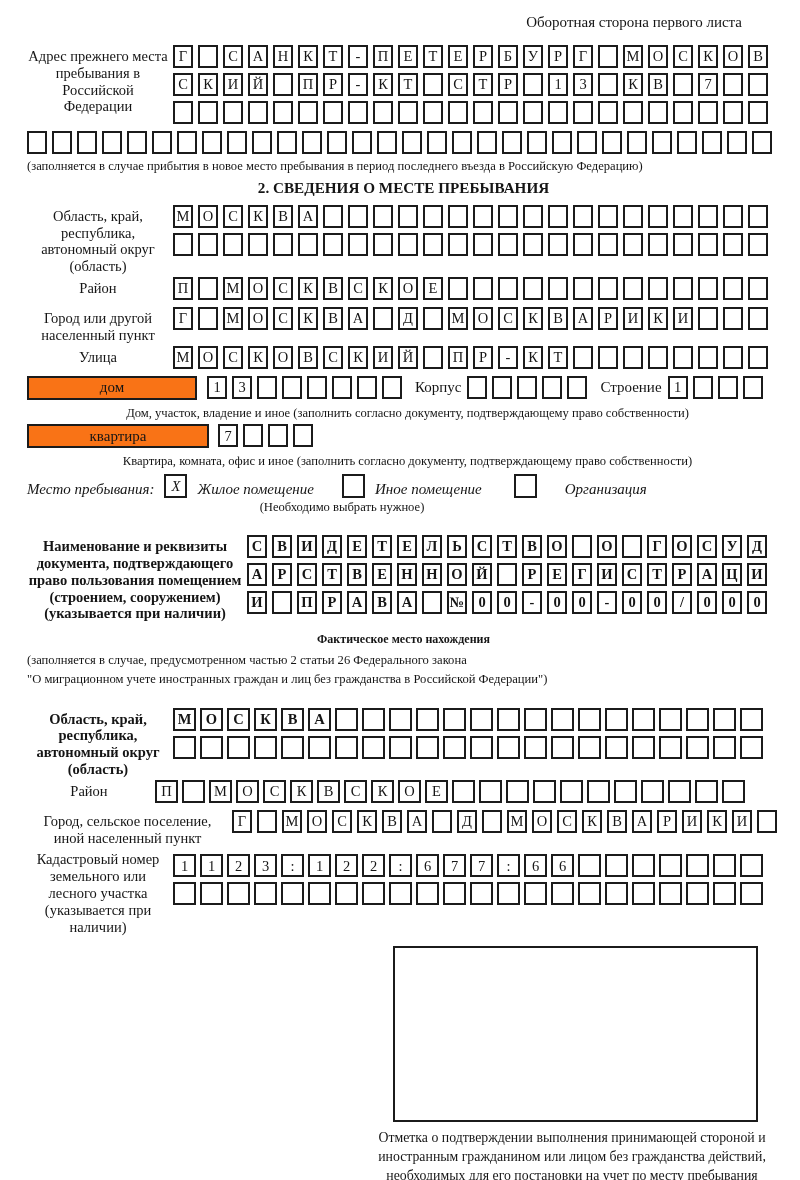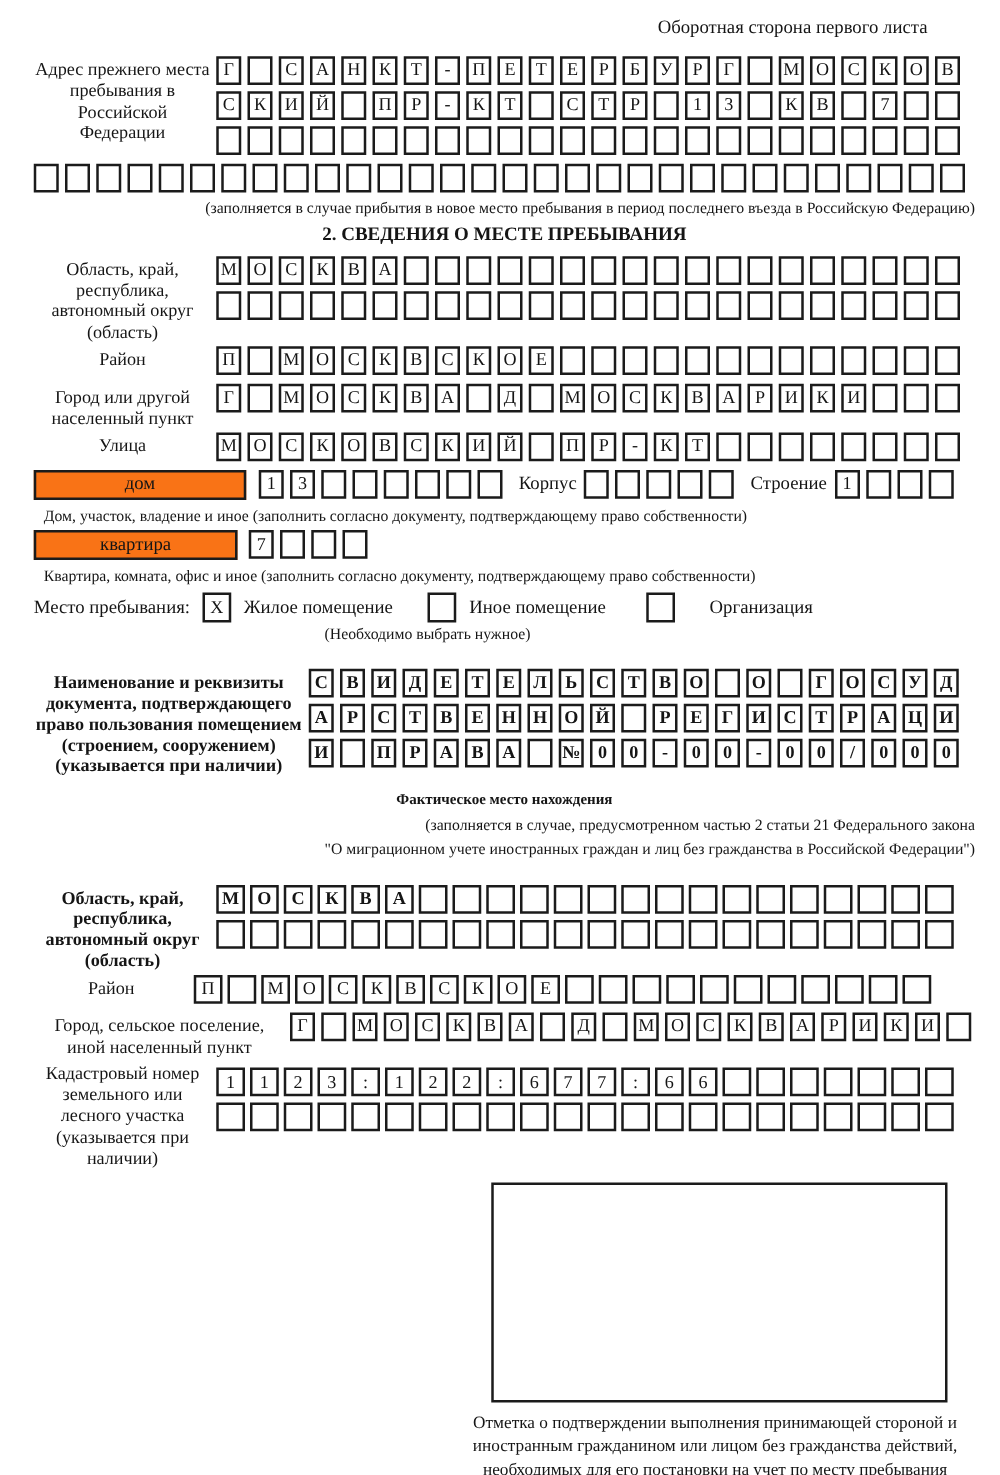--- a/index.html
+++ b/index.html
@@ -21,35 +21,35 @@
   .boxrow { display:flex; margin-bottom:5px; }
   .cell {
     flex:none; width:20px; height:23px; border:2px solid #1b1b1b; margin-right:5px;
     display:flex; align-items:center; justify-content:center;
     font-size:14.5px; line-height:1; background:#fff;
   }
   .cell.w23 { width:23px; margin-right:4px; }
 
   .fullrow { margin-top:1px; }
   .note { font-size:12.6px; line-height:1.25; margin-bottom:3px; }
-  .note.center { text-align:right; }
-  .note.indent { margin-left:8px; }
+  .note.center { text-align:left; }
+  .note.indent { margin-left:8px;text-align:center; }
   .sec-title { text-align:center; font-weight:bold; font-size:15.2px; margin:4px 0 8px 0; }
   .sub-title { text-align:center; font-weight:bold; font-size:12px; margin:10px 0 6px 0; }
 
   .line { display:flex; align-items:flex-start; margin-bottom:2px; }
   .wbox {
     flex:none; border:2px solid #1b1b1b; height:24px; display:flex;
     align-items:center; justify-content:center; font-size:15px; background:#f97316;
   }
   .wbox.dom { width:170px; margin-right:10px; }
-  .wbox.kv { width:163px; margin-right:9px; }
+  .wbox.kv { width:182px; margin-right:9px; }
   .inline-label { flex:none; padding:3px 6px 0 8px; font-size:15px; }
 
-  .chk-line { display:flex; align-items:center; margin:4px 0 2px 0; font-size:15px; }
+  .chk-line { display:flex; align-items:flex-end; margin:4px 0 2px 0; font-size:15px;font-style:italic; }
   .chk {
     flex:none; width:23px; height:24px; border:2px solid #1b1b1b; margin:0 10px;
     display:flex; align-items:center; justify-content:center; font-size:14.5px;
   }
   .chk-note { font-size:12.6px; margin:0 0 6px 195px; width:240px; text-align:center; }
 
   .stamp-box { width:365px; height:176px; border:2px solid #1b1b1b; margin-left:366px; margin-top:10px; }
   .stamp-note { width:430px; margin-left:330px; margin-top:6px; text-align:center; font-size:13.8px; line-height:1.38; }
 
   .mt6 { margin-top:6px; }
@@ -456,21 +456,21 @@
           <span class="cell">0</span>
           <span class="cell">/</span>
           <span class="cell">0</span>
           <span class="cell">0</span>
           <span class="cell">0</span>
         </div>
     </div>
   </div>
 
   <div class="sub-title">Фактическое место нахождения</div>
-  <div class="note center">(заполняется в случае, предусмотренном частью 2 статьи 21 Федерального закона</div>
+  <div class="note center">(заполняется в случае, предусмотренном частью 2 статьи 26 Федерального закона</div>
   <div class="note center">"О миграционном учете иностранных граждан и лиц без гражданства в Российской Федерации")</div>
 
   <div class="field mt4">
     <div class="field-label">Область, край, республика, автономный округ (область)</div>
     <div class="rows">
       <div class="boxrow">
           <span class="cell w23">М</span>
           <span class="cell w23">О</span>
           <span class="cell w23">С</span>
           <span class="cell w23">К</span>

